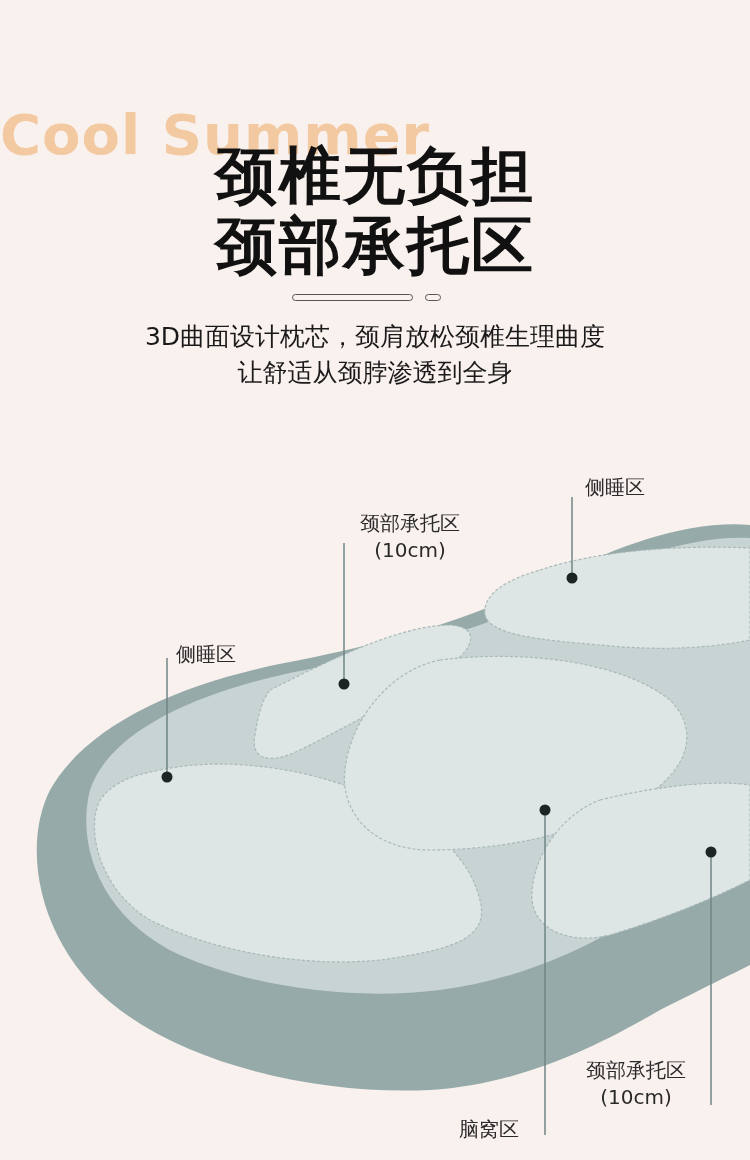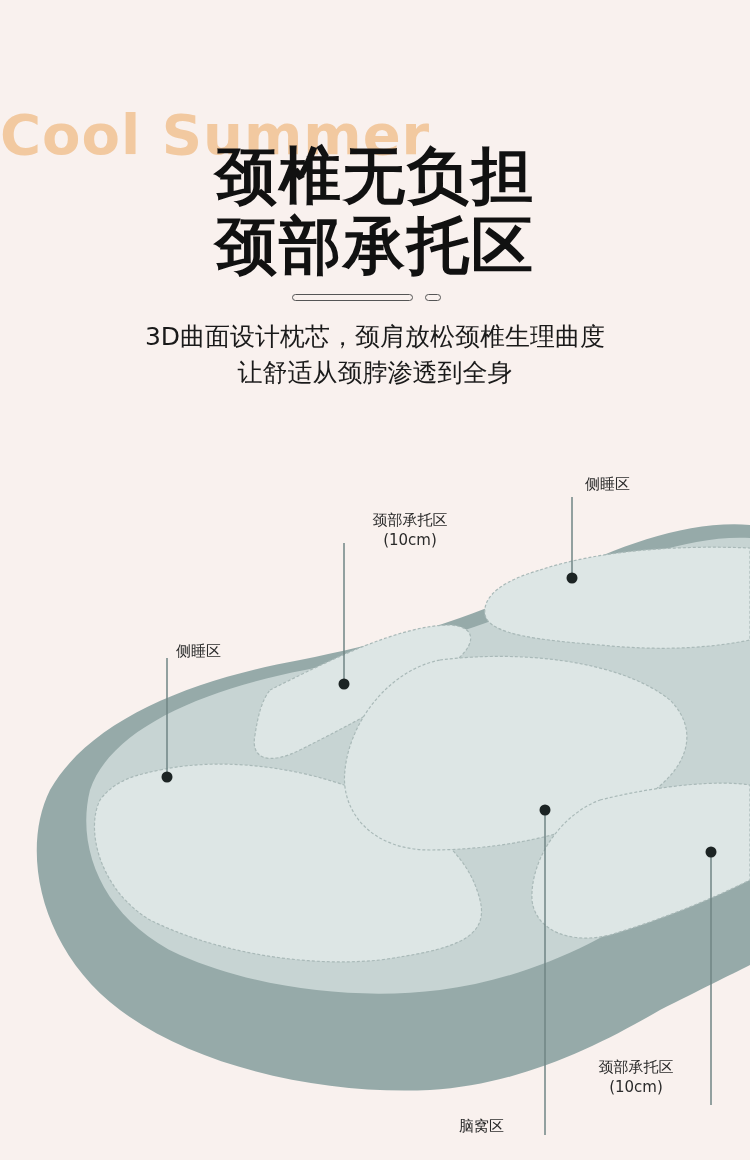--- a/index.html
+++ b/index.html
@@ -6,21 +6,21 @@
   body { width:750px; height:1160px; background:#f9f1ee; position:relative; overflow:hidden; font-family:"DejaVu Sans", sans-serif; }
   .bg-title { position:absolute; left:0; width:750px; top:102px; text-align:left; font-family:"DejaVu Sans", sans-serif; font-weight:bold; font-size:56px; color:#f2c9a0; letter-spacing:1px; }
   .title { position:absolute; left:0; width:750px; text-align:center; font-weight:bold; color:#111; font-size:62px; line-height:1; letter-spacing:2px; }
   .t1 { top:145px; }
   .t2 { top:215px; }
   .deco { position:absolute; top:294px; height:7px; border:1.5px solid #555; border-radius:5px; background:#f9f1ee; box-sizing:border-box; }
   .sub { position:absolute; left:0; width:750px; text-align:center; color:#1a1a1a; font-size:25px; line-height:1; }
   .s1 { top:324px; }
   .s2 { top:360px; }
   svg.pillow { position:absolute; left:0; top:0; }
-  .label { position:absolute; color:#2a2a2a; font-size:15px; line-height:1.35; text-align:center; white-space:nowrap; }
+  .label { position:absolute; color:#2a2a2a; font-size:20px; line-height:1.35; text-align:center; white-space:nowrap; }
 </style>
 </head>
 <body>
 
 <div class="bg-title">Cool Summer</div>
 <div class="title t1">颈椎无负担</div>
 <div class="title t2">颈部承托区</div>
 
 <div class="deco" style="left:292px; width:121px;"></div>
 <div class="deco" style="left:425px; width:16px;"></div>

